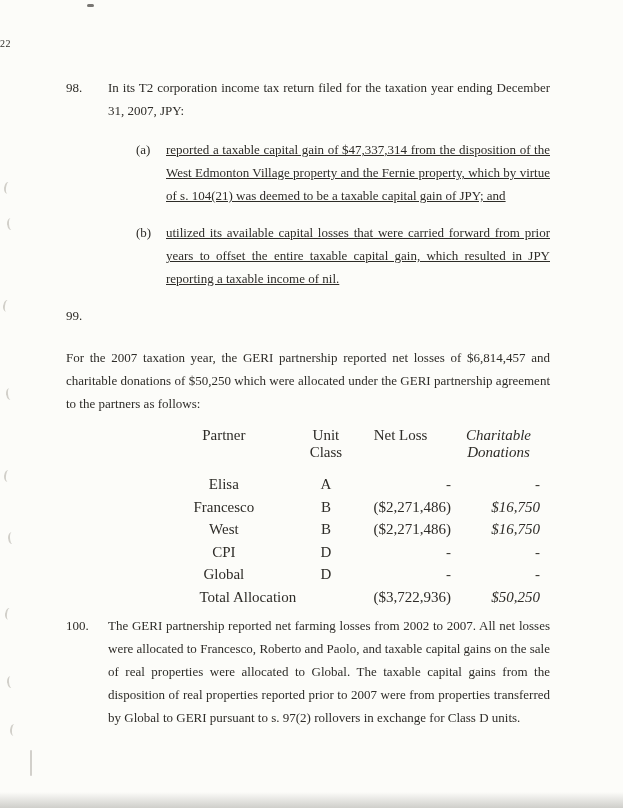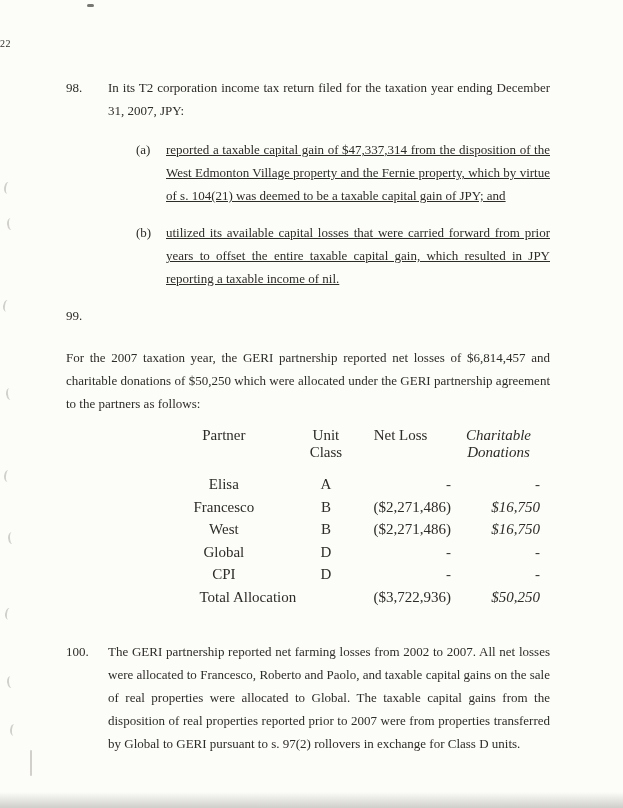--- a/index.html
+++ b/index.html
@@ -24,21 +24,21 @@
     font-size:13px; line-height:23px;
   }
   .para { display:flex; }
   .para .pnum { flex:0 0 42px; }
   .para .pbody { flex:1; text-align:justify;font-family:Liberation Serif, serif; }
   .p98 { margin-bottom:16px; }
   .subitem { display:flex; margin:0 0 14px 70px; }
   .subitem .slabel { flex:0 0 30px; }
   .subitem .stext { flex:1; text-align:justify;text-decoration:underline; }
   .p99 { margin-top:4px;flex-direction:column; }
-  .p100 { margin-top:32px; }
+  .p100 { margin-top:6px; }
 
   table.alloc {
     border-collapse:collapse;
     margin:12px 0 4px 80px;
     font-size:15px;
   }
   table.alloc th {
     font-weight:normal;
     text-align:center;
     vertical-align:top;
@@ -142,27 +142,27 @@
           <td class="col-net">($2,271,486)</td>
           <td class="col-char">$16,750</td>
         </tr>
         <tr>
           <td class="col-partner">West</td>
           <td class="col-unit">B</td>
           <td class="col-net">($2,271,486)</td>
           <td class="col-char">$16,750</td>
         </tr>
         <tr>
-          <td class="col-partner">Global</td>
+          <td class="col-partner">CPI</td>
           <td class="col-unit">D</td>
           <td class="col-net dash">-</td>
           <td class="col-char dash">-</td>
         </tr>
         <tr>
-          <td class="col-partner">CPI</td>
+          <td class="col-partner">Global</td>
           <td class="col-unit">D</td>
           <td class="col-net dash">-</td>
           <td class="col-char dash">-</td>
         </tr>
         <tr class="total-row">
           <td class="col-partner">Total Allocation</td>
           <td class="col-unit"></td>
           <td class="col-net">($3,722,936)</td>
           <td class="col-char">$50,250</td>
         </tr>

